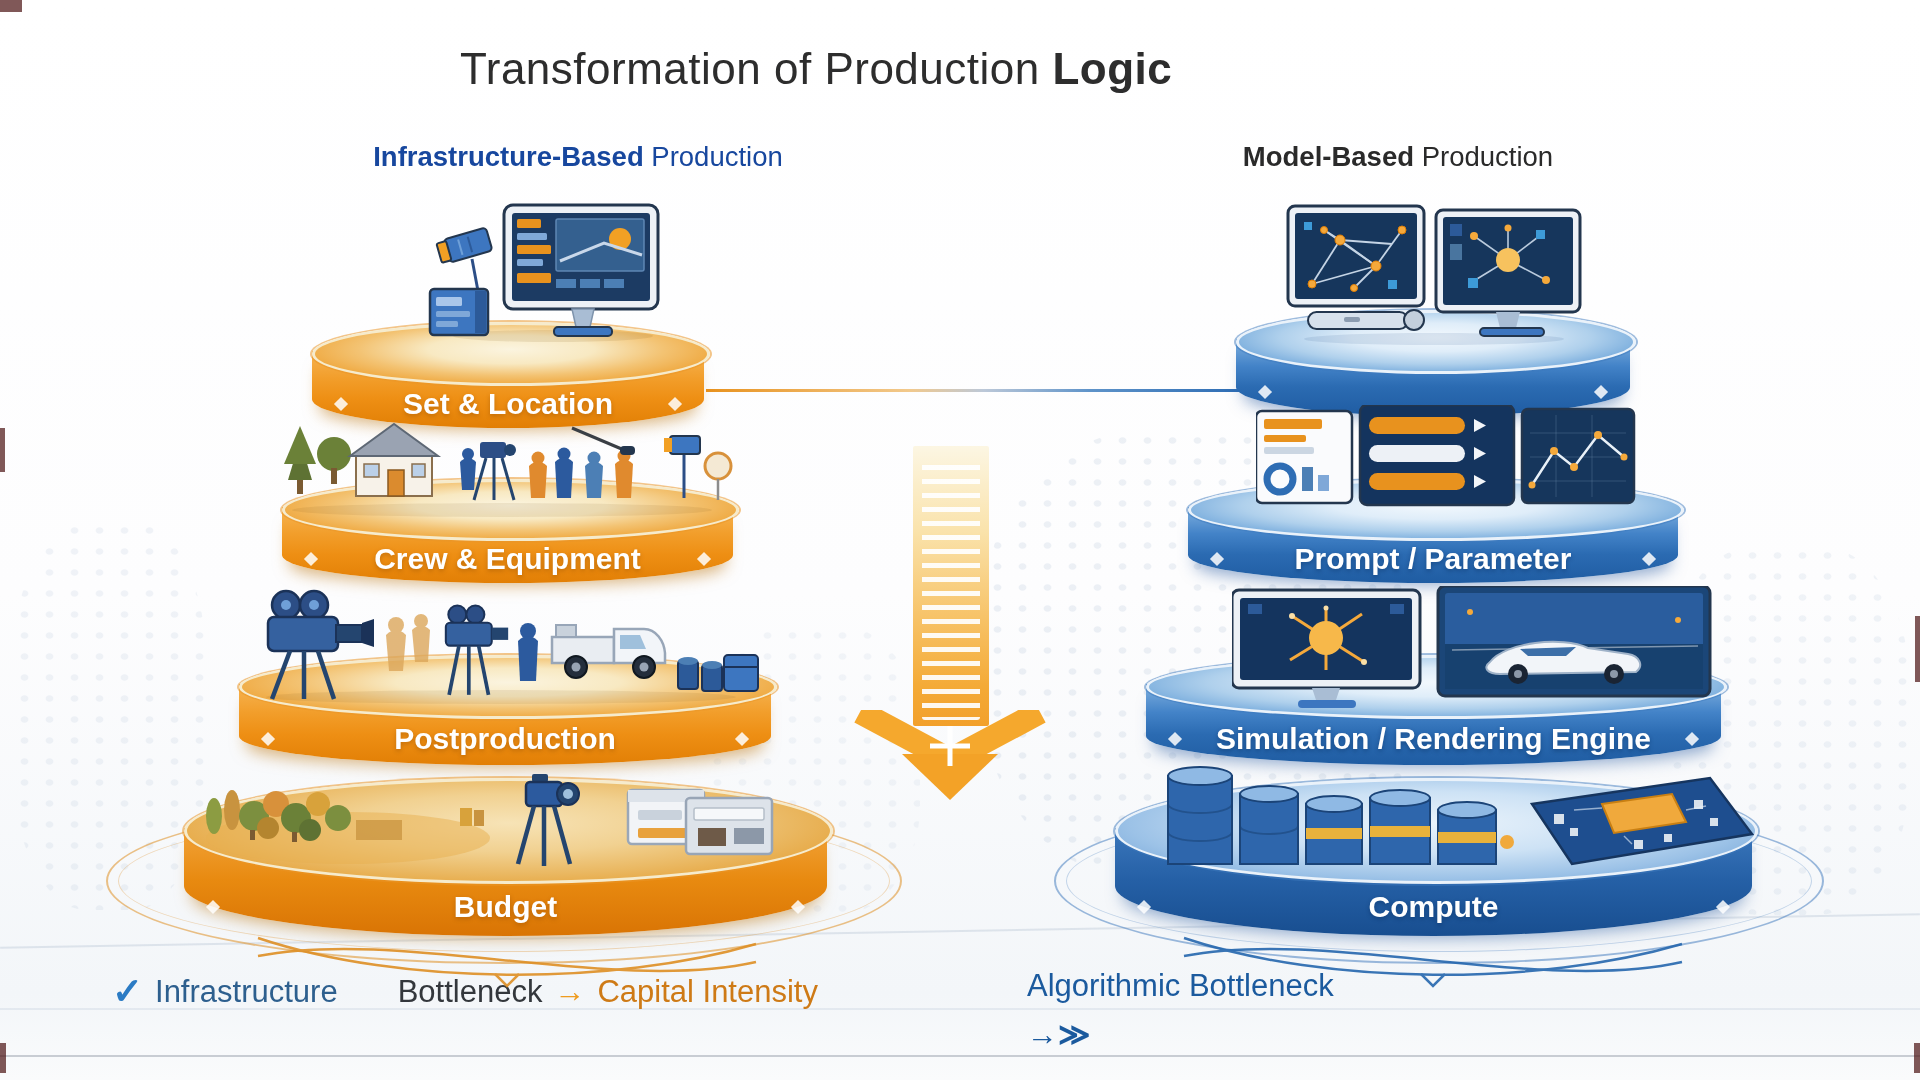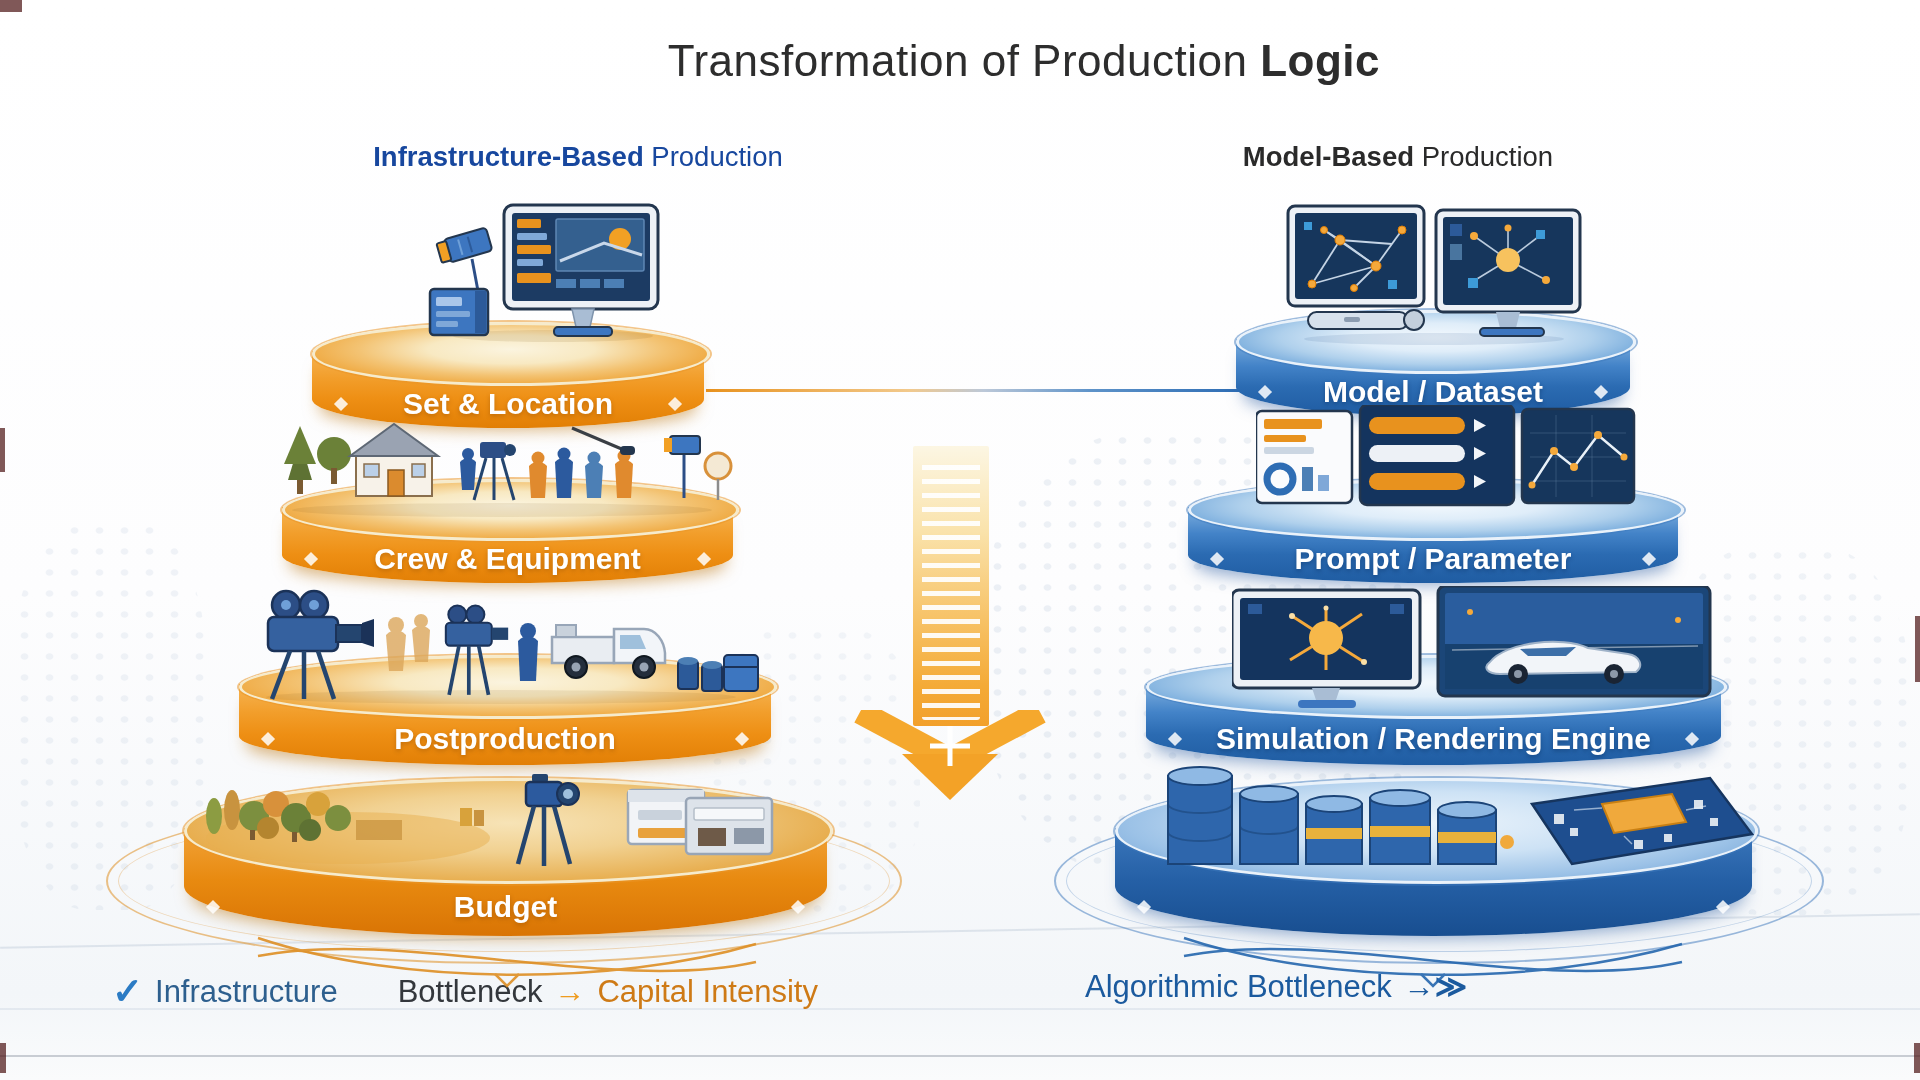--- a/index.html
+++ b/index.html
@@ -6,21 +6,21 @@
   .stage{position:relative;width:1920px;height:1080px;overflow:hidden;
     background:linear-gradient(180deg,#ffffff 0%,#fdfdfe 55%,#f3f6f9 92%,#fafbfc 100%);}
   .abs{position:absolute;}
   
   .dots{position:absolute;background-image:radial-gradient(rgba(156,178,204,.34) 3.2px,transparent 4.4px);
     background-size:25px 21px;border-radius:38%;}
   .floorline{position:absolute;height:1.5px;background:rgba(158,176,199,.28);width:100%;left:0;}
   .bottomrule{position:absolute;left:0;top:1055px;width:100%;height:2px;background:#bfc4cb;opacity:.85;}
   .edge{position:absolute;background:#4a1111;opacity:.7;}
   
-  .title{position:absolute;left:460px;top:36px;width:920px;text-align:right;font-size:44px;
+  .title{position:absolute;left:460px;top:44px;width:920px;text-align:left;font-size:44px;
     color:#2d2d2d;letter-spacing:.5px;}
   .title b{font-weight:bold;}
   .col-header{position:absolute;top:141px;width:500px;text-align:center;font-size:27.5px;}
   .col-header.lh{left:310px;color:#17479e;}
   .col-header.rh{left:1130px;color:#2a2a2a;}
   .col-header b{font-weight:bold;margin-left:36px;}
   
   .tier{position:absolute;width:var(--w);height:calc(var(--eh) + var(--bh) + 40px);}
   .tier-band{position:absolute;left:0;top:calc(var(--eh)/2);width:100%;
     height:calc(var(--eh)/2 + var(--bh));
@@ -308,21 +308,20 @@
     <span class="cap-arr-o">→</span>
     <span class="cap-orange">Capital Intensity</span>
   </div>
 
   <div class="plate pb" style="left:1054px;top:798px;width:766px;height:162px;z-index:8;"></div>
 
   <div class="tier blue" style="left:1236px;top:310px;--w:394px;--eh:58px;--bh:48px;z-index:10;">
     <div class="tier-band">
       <span class="sparkle sl"></span>
       <span class="sparkle sr"></span>
-      <span class="tier-label">Model / Dataset</span>
     </div>
     <div class="tier-top"></div>
   </div>
 
   <div class="tier blue" style="left:1188px;top:479px;--w:490px;--eh:56px;--bh:48px;z-index:20;">
     <div class="tier-band">
       <span class="sparkle sl"></span>
       <span class="sparkle sr"></span>
       <span class="tier-label">Prompt / Parameter</span>
     </div>
@@ -335,20 +334,21 @@
       <span class="sparkle sr"></span>
       <span class="tier-label">Simulation / Rendering Engine</span>
     </div>
     <div class="tier-top"></div>
   </div>
 
   <div class="tier blue deep" style="left:1115px;top:778px;--w:637px;--eh:100px;--bh:58px;z-index:40;">
     <div class="tier-band">
       <span class="sparkle sl"></span>
       <span class="sparkle sr"></span>
+      <span class="tier-label">Compute</span>
     </div>
     <div class="tier-top"></div>
   </div>
 
   <svg class="il" style="left:1284px;top:200px;z-index:12;" width="300" height="145" viewBox="0 0 300 145">
     <ellipse cx="150" cy="139" rx="130" ry="6" fill="rgba(40,80,140,0.12)"></ellipse>
     <rect x="4" y="6" width="136" height="100" rx="7" fill="#EDF1F6" stroke="#23364E" stroke-width="3"></rect>
     <rect x="11" y="13" width="122" height="86" rx="3" fill="#16365C"></rect>
     <g stroke="#D8E6F4" stroke-width="1.8" opacity="0.9">
       <line x1="28" y1="84" x2="56" y2="40"></line>
@@ -503,21 +503,21 @@
     </g>
   </svg>
 
   <svg class="abs" style="left:1178px;top:936px;z-index:45;" width="510" height="52" viewBox="0 0 510 52">
     <g fill="none" stroke="#2567AE" stroke-width="2.5" opacity="0.9">
       <path d="M6,2 C150,50 360,50 504,8"></path>
       <path d="M6,20 C150,-8 360,58 504,26"></path>
       <path d="M243,38 L255,50 L267,38"></path>
     </g>
   </svg>
-  <div class="caption" style="left:1085px;">
+  <div class="caption" style="left:1027px;flex-direction:column;">
     <span class="cap-blue">Algorithmic Bottleneck</span>
     <span class="cap-arrgrp">
         <span>→</span>
         <span>≫</span>
       </span>
   </div>
 
 </div>
 
 </body></html>

